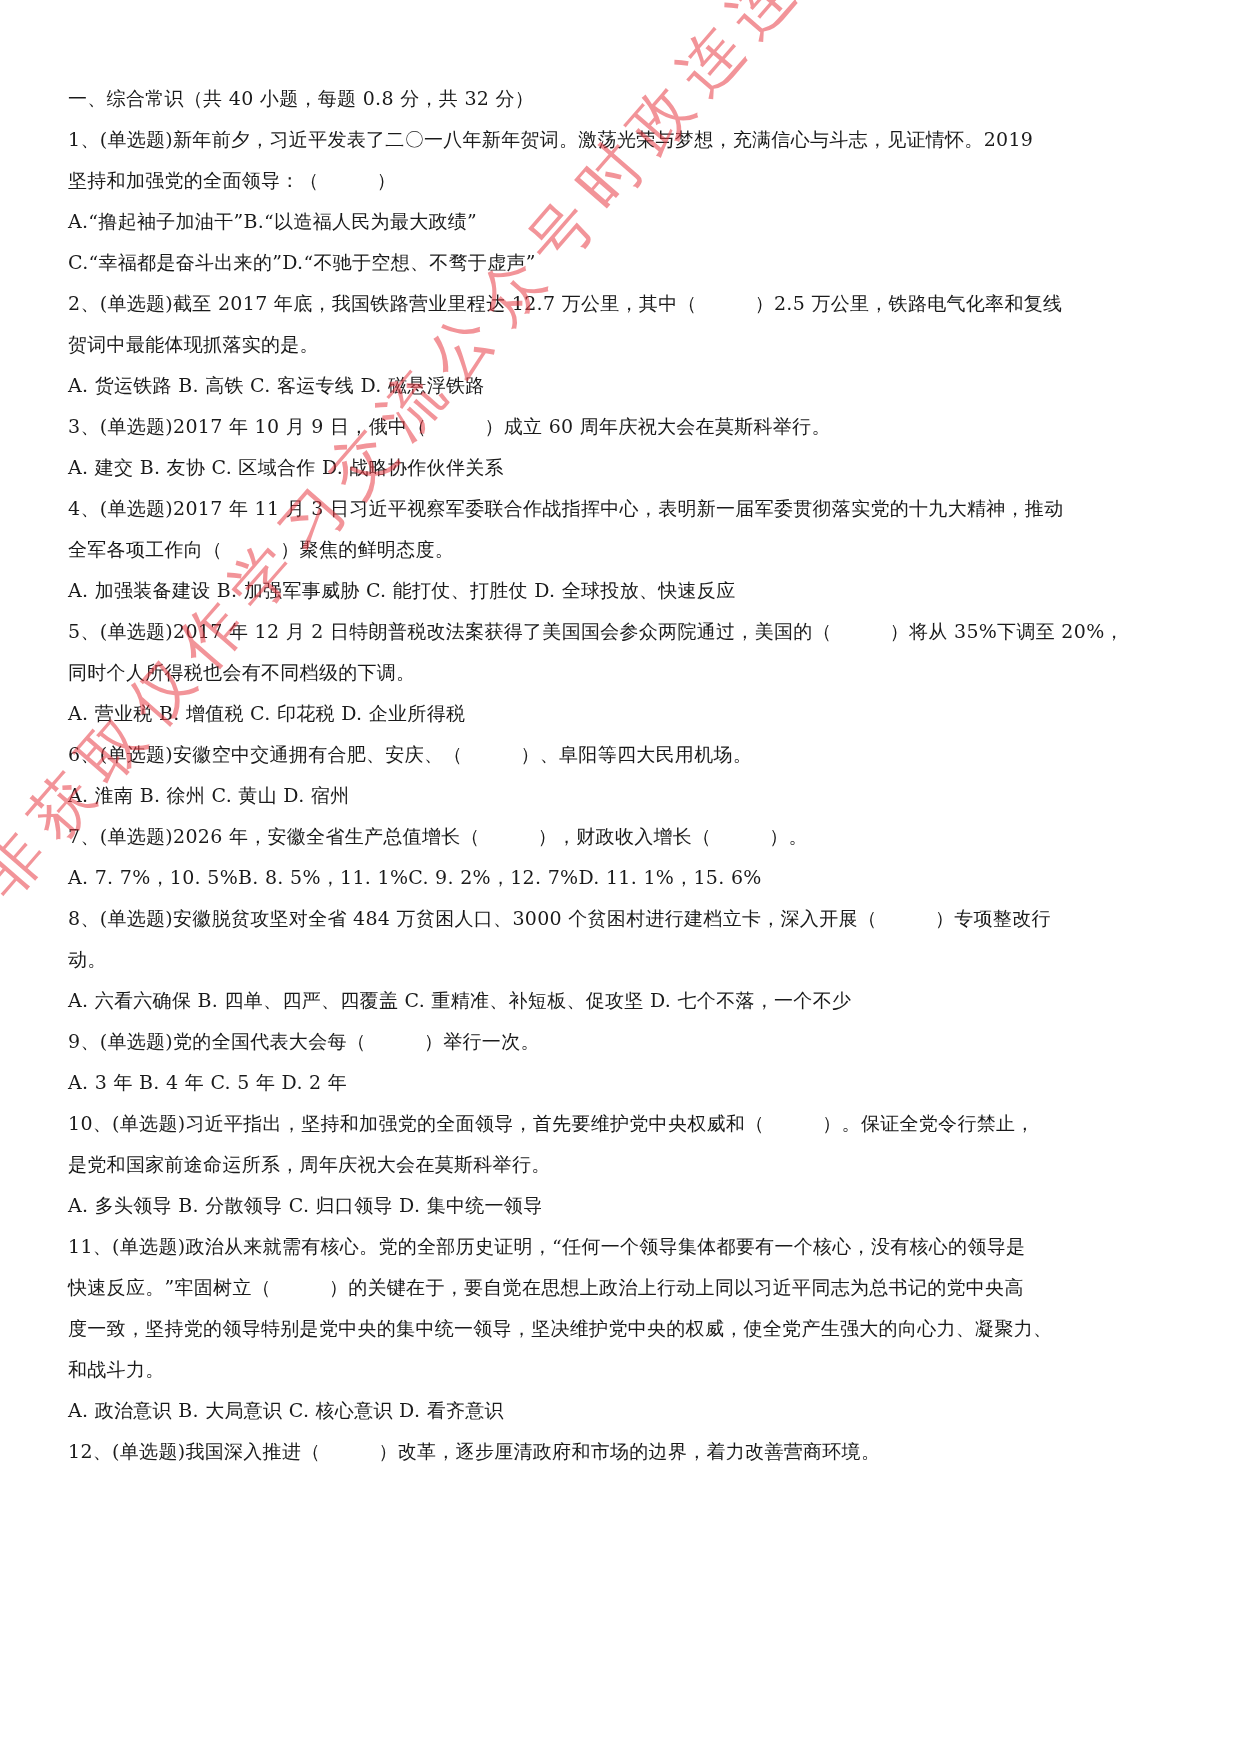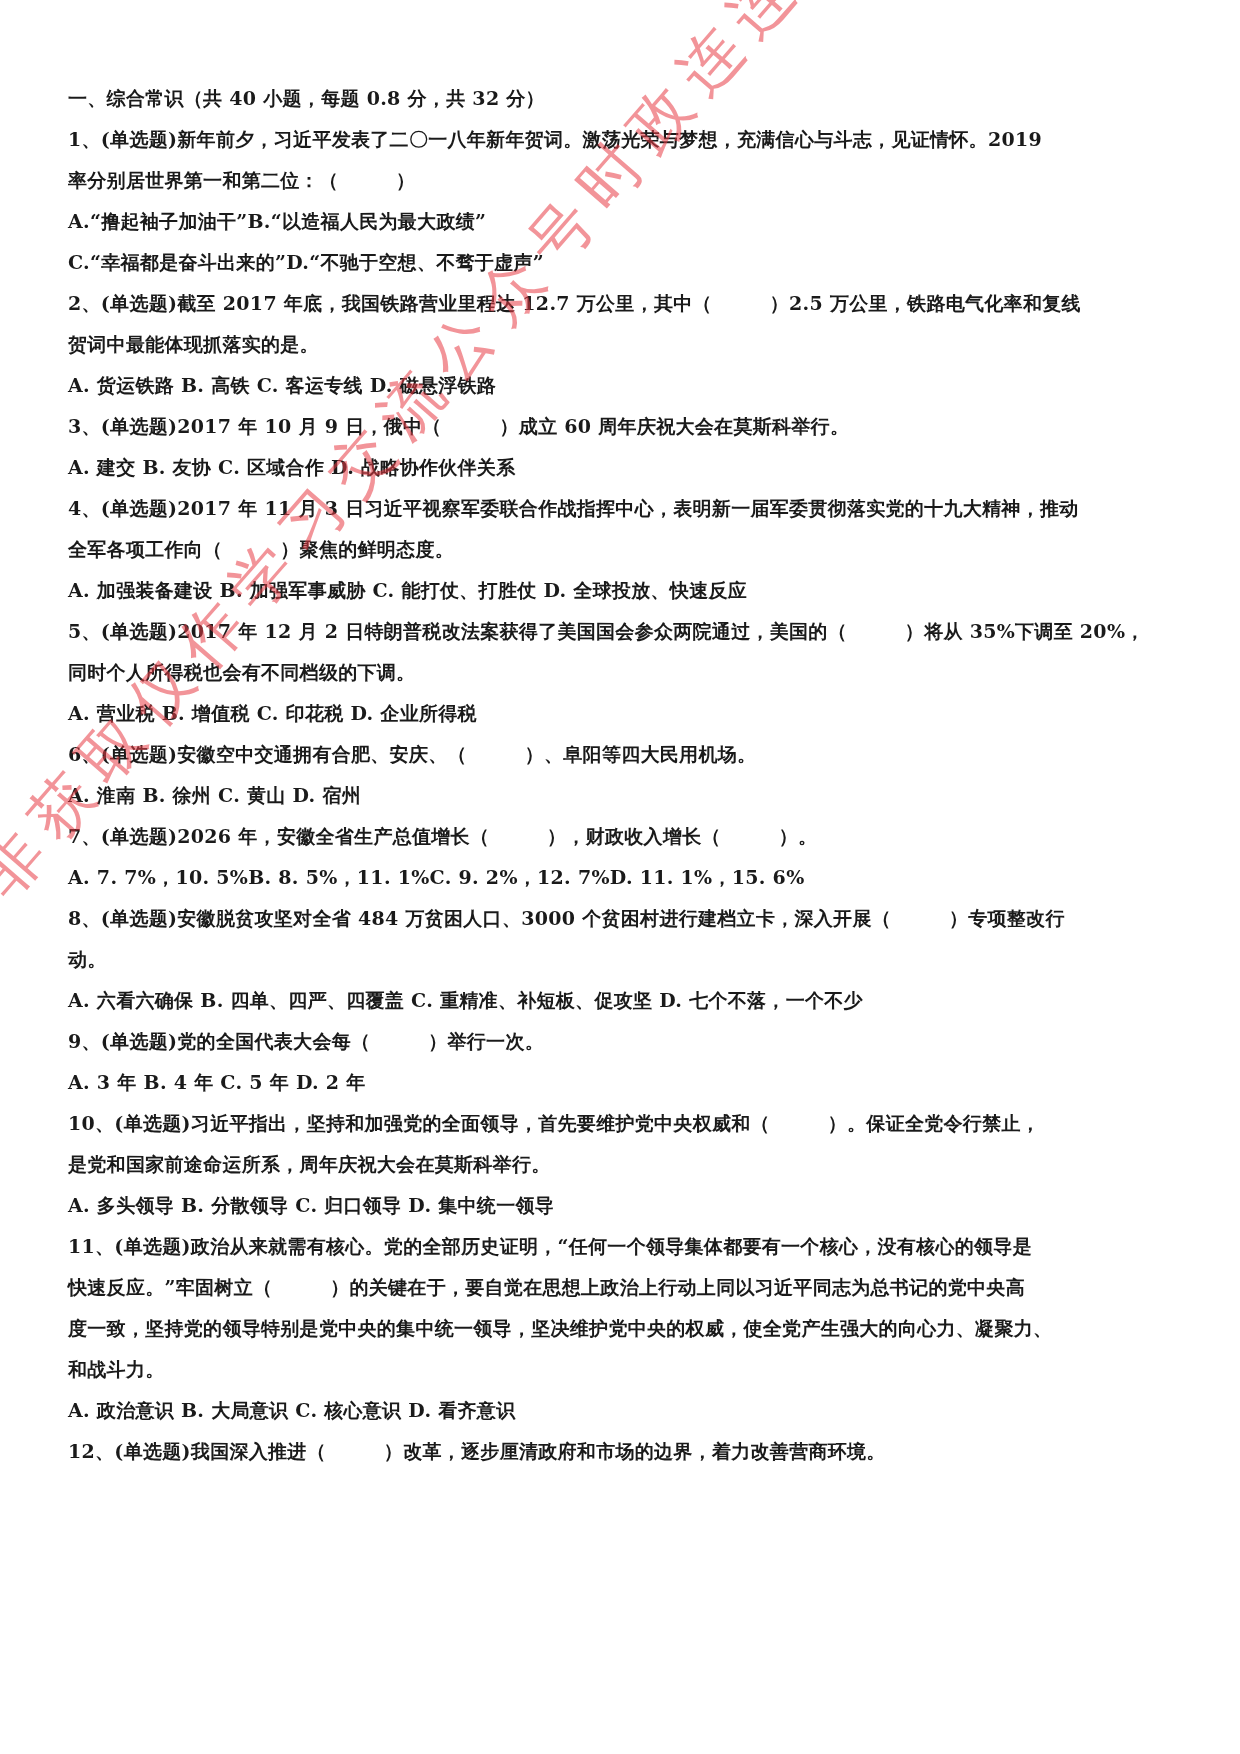--- a/index.html
+++ b/index.html
@@ -16,21 +16,20 @@
       left: 68px;
       top: 78px;
       width: 1110px;
     }
     .line {
       height: 41px;
       line-height: 41px;
       font-size: 19px;
       white-space: nowrap;
       letter-spacing: 0.3px;
-      font-weight: bold;
     }
     .watermark {
       position: absolute;
       left: 0;
       top: 0;
       width: 1240px;
       height: 1754px;
       pointer-events: none;
     }
     .wm-text {
@@ -48,21 +47,21 @@
     }
   </style>
 </head>
 <body>
 
 <div class="page">
   <div class="line">一、综合常识（共 40 小题，每题 0.8 分，共 32 分）</div>
   <div id="questions">
       <div>
         <div class="line"><span>1、</span><span>(单选题)</span><span>新年前夕，习近平发表了二〇一八年新年贺词。激荡光荣与梦想，充满信心与斗志，见证情怀。2019</span></div>
-        <div class="line"><span>率分别居世界第一和第二位：（　　　）</span></div>
+        <div class="line"><span>坚持和加强党的全面领导：（　　　）</span></div>
         <div class="line">A.“撸起袖子加油干”B.“以造福人民为最大政绩”</div>
         <div class="line">C.“幸福都是奋斗出来的”D.“不驰于空想、不骛于虚声”</div>
       </div>
       <div>
         <div class="line"><span>2、</span><span>(单选题)</span><span>截至 2017 年底，我国铁路营业里程达 12.7 万公里，其中（　　　）2.5 万公里，铁路电气化率和复线</span></div>
         <div class="line"><span>贺词中最能体现抓落实的是。</span></div>
         <div class="line">A. 货运铁路 B. 高铁 C. 客运专线 D. 磁悬浮铁路</div>
       </div>
       <div>
         <div class="line"><span>3、</span><span>(单选题)</span><span>2017 年 10 月 9 日，俄中（　　　）成立 60 周年庆祝大会在莫斯科举行。</span></div>

